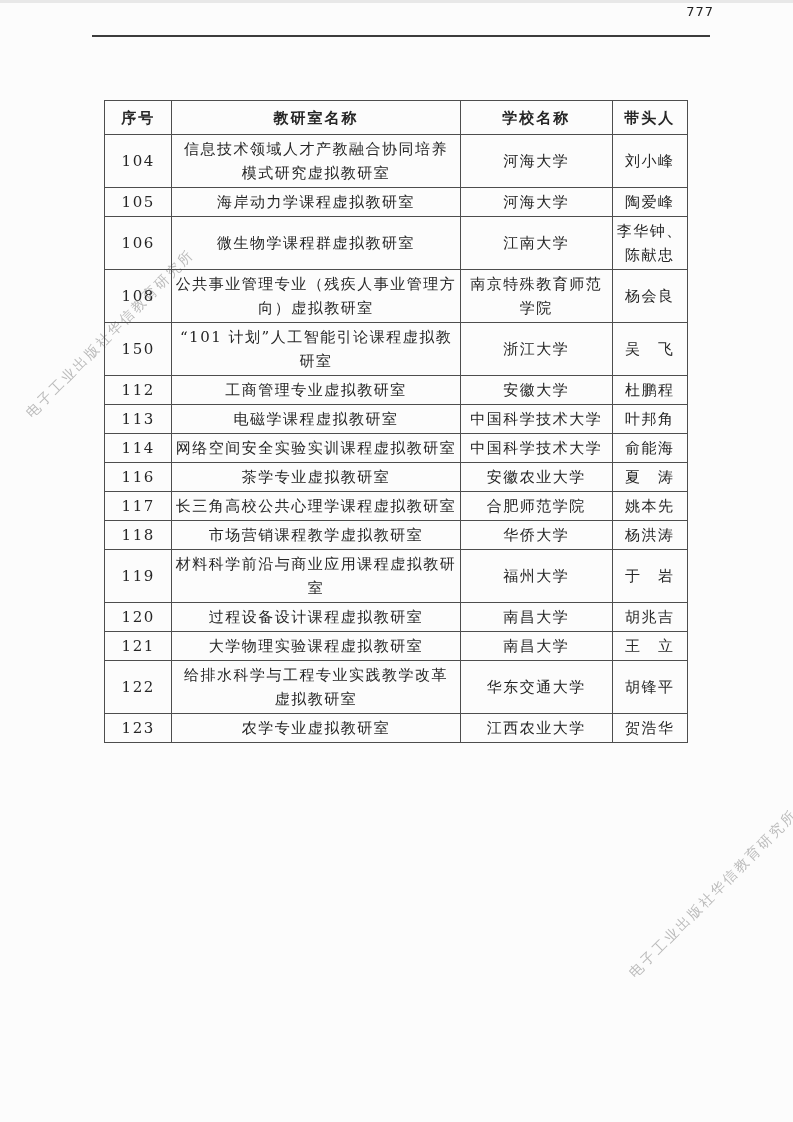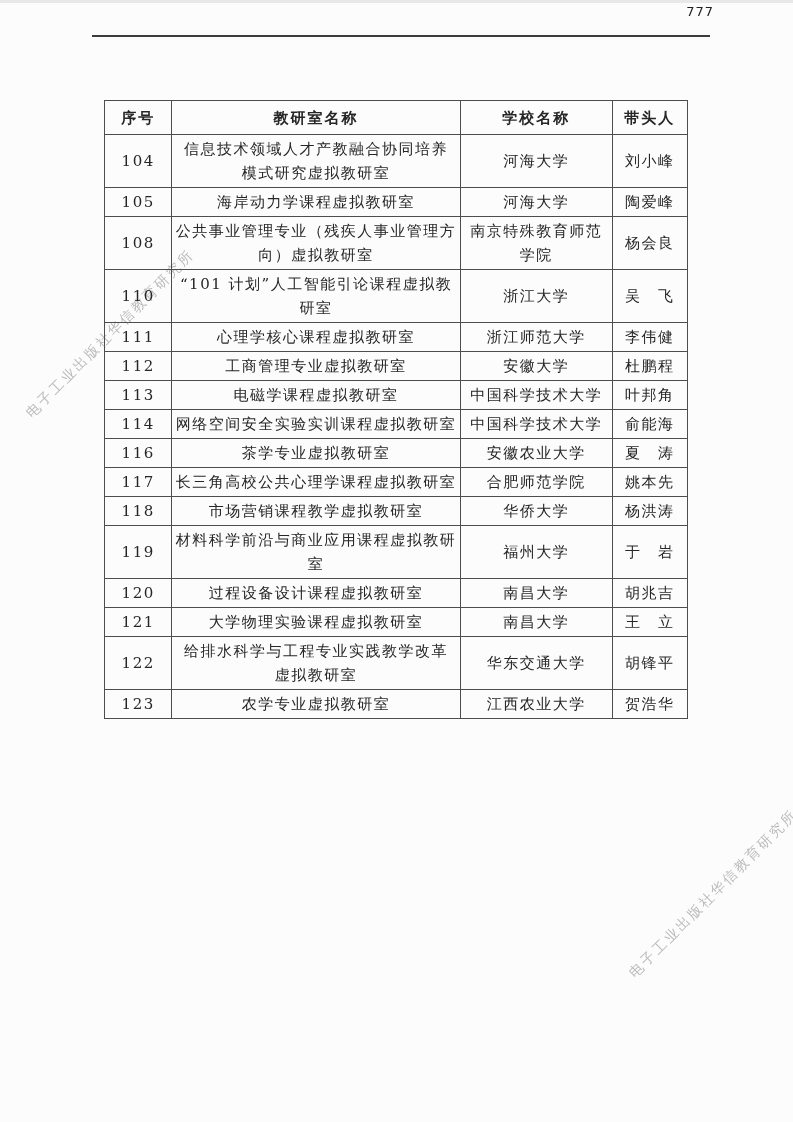--- a/index.html
+++ b/index.html
@@ -94,39 +94,40 @@
           <td>河海大学</td>
           <td>刘小峰</td>
         </tr>
         <tr>
           <td>105</td>
           <td>海岸动力学课程虚拟教研室</td>
           <td>河海大学</td>
           <td>陶爱峰</td>
         </tr>
         <tr>
+          <td>106</td>
+          <td>微生物学课程群虚拟教研室</td>
+          <td>江南大学</td>
+          <td>李华钟、
+陈献忠</td>
+        </tr>
+        <tr>
           <td>108</td>
           <td>公共事业管理专业（残疾人事业管理方
 向）虚拟教研室</td>
           <td>南京特殊教育师范
 学院</td>
           <td>杨会良</td>
         </tr>
         <tr>
-          <td>110</td>
+          <td>150</td>
           <td>“101 计划”人工智能引论课程虚拟教
 研室</td>
           <td>浙江大学</td>
           <td>吴　飞</td>
-        </tr>
-        <tr>
-          <td>111</td>
-          <td>心理学核心课程虚拟教研室</td>
-          <td>浙江师范大学</td>
-          <td>李伟健</td>
         </tr>
         <tr>
           <td>112</td>
           <td>工商管理专业虚拟教研室</td>
           <td>安徽大学</td>
           <td>杜鹏程</td>
         </tr>
         <tr>
           <td>113</td>
           <td>电磁学课程虚拟教研室</td>

